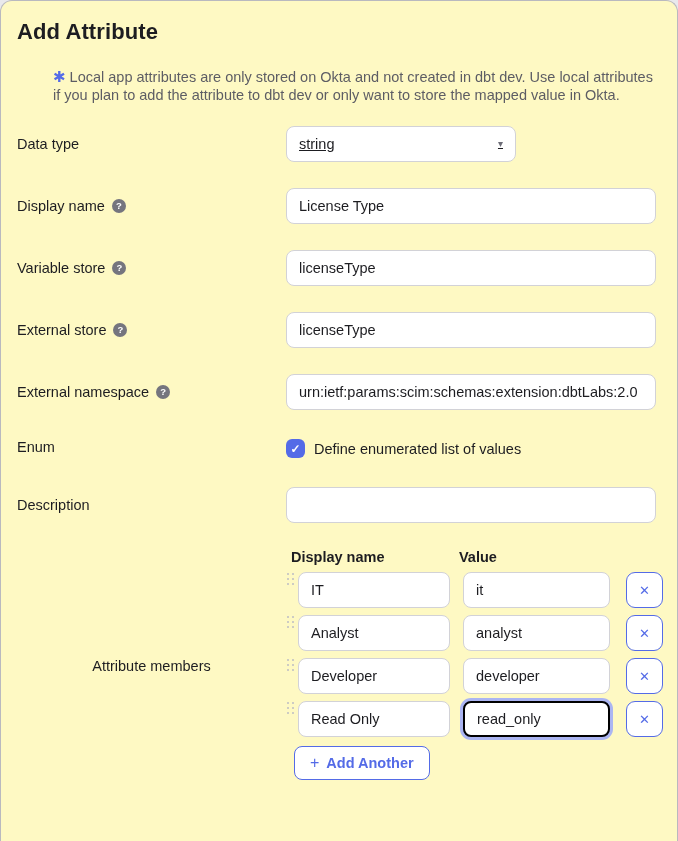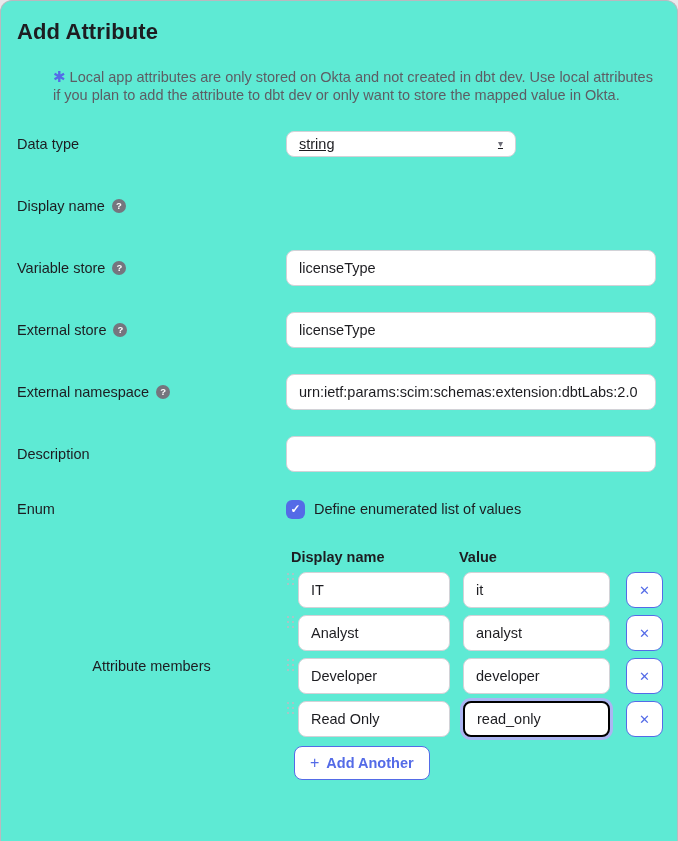--- a/index.html
+++ b/index.html
@@ -1,20 +1,20 @@
 <!DOCTYPE html>
 <html><head>
 <meta charset="utf-8">
 <style>
   html, body { margin: 0; padding: 0; background: #e9e9ec; }
   * { box-sizing: border-box; }
   .modal {
     width: 678px; height: 841px;
     margin: 0 auto;
-    background: #5eead4;
+    background: #fef9c3;
     border: 1px solid #b9b9bf;
     border-bottom: none;
     border-radius: 12px 12px 0 0;
     overflow: hidden;
     font-family: "Liberation Sans", sans-serif;
     color: #1d1d21;
     padding: 16px 22px 0 16px;
   }
   .page-title {
     font-size: 22px;
@@ -32,21 +32,21 @@
   }
   .note .asterisk {
     color: #546be7;
     font-size: 15px;
     margin-right: 4px;
     font-weight: 400;
   }
   form.attr-form { margin-top: 22px; }
   .form-row {
     display: flex;
-    align-items: center;
+    align-items: flex-end;
     margin-bottom: 26px;
     min-height: 36px;
   }
   .label-col {
     width: 269px;
     flex: 0 0 269px;
     display: flex;
     align-items: center;
     gap: 7px;
     font-size: 14.5px;
@@ -76,21 +76,21 @@
     font-size: 14.5px;
     font-family: "Liberation Sans", sans-serif;
     color: #1d1d21;
     background: #ffffff;
     outline: none;
     white-space: nowrap;
     overflow: hidden;
   }
   .select-box {
     width: 230px;
-    height: 26px;
+    height: 36px;
     border: 1px solid #d2d2d7;
     border-radius: 8px;
     padding: 0 12px;
     display: flex;
     align-items: center;
     justify-content: space-between;
     font-size: 14.5px;
     color: #1d1d21;
     background: #ffffff;
     cursor: default;
@@ -229,20 +229,23 @@
           <span class="select-caret">▾</span>
         </div>
       </div>
     </div>
 
     <div class="form-row">
       <div class="label-col">
         <span>Display name</span>
         <span class="help-icon">?</span>
       </div>
+      <div class="control-col">
+        <input type="text" class="text-input" value="License Type" style="">
+      </div>
     </div>
 
     <div class="form-row">
       <div class="label-col">
         <span>Variable store</span>
         <span class="help-icon">?</span>
       </div>
       <div class="control-col">
         <input type="text" class="text-input" value="licenseType" style="">
       </div>
@@ -258,41 +261,41 @@
       </div>
     </div>
 
     <div class="form-row">
       <div class="label-col">
         <span>External namespace</span>
         <span class="help-icon">?</span>
       </div>
       <div class="control-col">
         <input type="text" class="text-input" value="urn:ietf:params:scim:schemas:extension:dbtLabs:2.0" style="">
-      </div>
-    </div>
-
-    <div class="form-row">
-      <div class="label-col">
-        <span>Description</span>
-      </div>
-      <div class="control-col">
-        <input type="text" class="text-input" value="" style="">
       </div>
     </div>
 
     <div class="form-row checkbox-row">
       <div class="label-col">
         <span>Enum</span>
       </div>
       <div class="control-col">
         <div class="checkbox-wrap">
           <span class="checkbox">✓</span>
           <span class="checkbox-label">Define enumerated list of values</span>
         </div>
+      </div>
+    </div>
+
+    <div class="form-row">
+      <div class="label-col">
+        <span>Description</span>
+      </div>
+      <div class="control-col">
+        <input type="text" class="text-input" value="" style="">
       </div>
     </div>
 
     <div class="form-row members-row">
       <div class="label-col">
         <span>Attribute members</span>
       </div>
       <div class="control-col">
 
         <div class="members-head">

